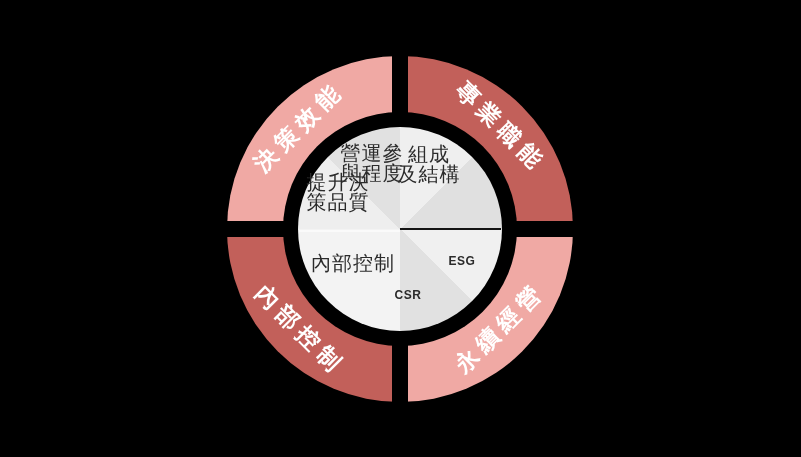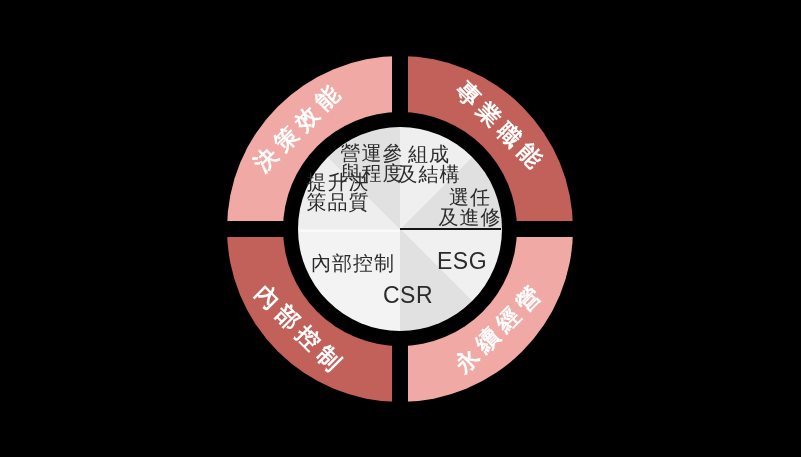--- a/index.html
+++ b/index.html
@@ -95,22 +95,22 @@
     transform: translate(-50%, -50%);
     color: var(--pie-text, #2b2b2b);
     font-size: 20px;
     line-height: 20px;
     font-weight: 400;
     text-align: center;
     white-space: pre-line;
     letter-spacing: 1px;
   }
   .plabel.latin {
-    font-size: 23px;
-    font-weight: 400;
+    font-size: 12px;
+    font-weight: 700;
     letter-spacing: 0.5px;
   }
   
   .qlabel {
     position: absolute;
     color: var(--ring-label-text, #ffffff);
     font-size: 23px;
     font-weight: 700;
     letter-spacing: 6px;
     white-space: nowrap;
@@ -130,22 +130,20 @@
   <div class="gap-h"></div>
   <div class="hole"></div>
   <div class="pie"></div>
 
   <div class="divider-right"></div>
   <div class="divider-left"></div>
 
   <div class="plabel" style="left:429px; top:164px;">組成
 及結構</div>
 
-  <div class="plabel" style="left:470px; top:207px;">選任
-及進修</div>
 
   <div class="plabel latin" style="left:462px; top:261px;">ESG</div>
 
   <div class="plabel latin" style="left:408px; top:295px;">CSR</div>
 
   <div class="plabel" style="left:353px; top:263px;">內部控制</div>
 
   <div class="plabel" style="left:338px; top:192px;">提升決
 策品質</div>
 

